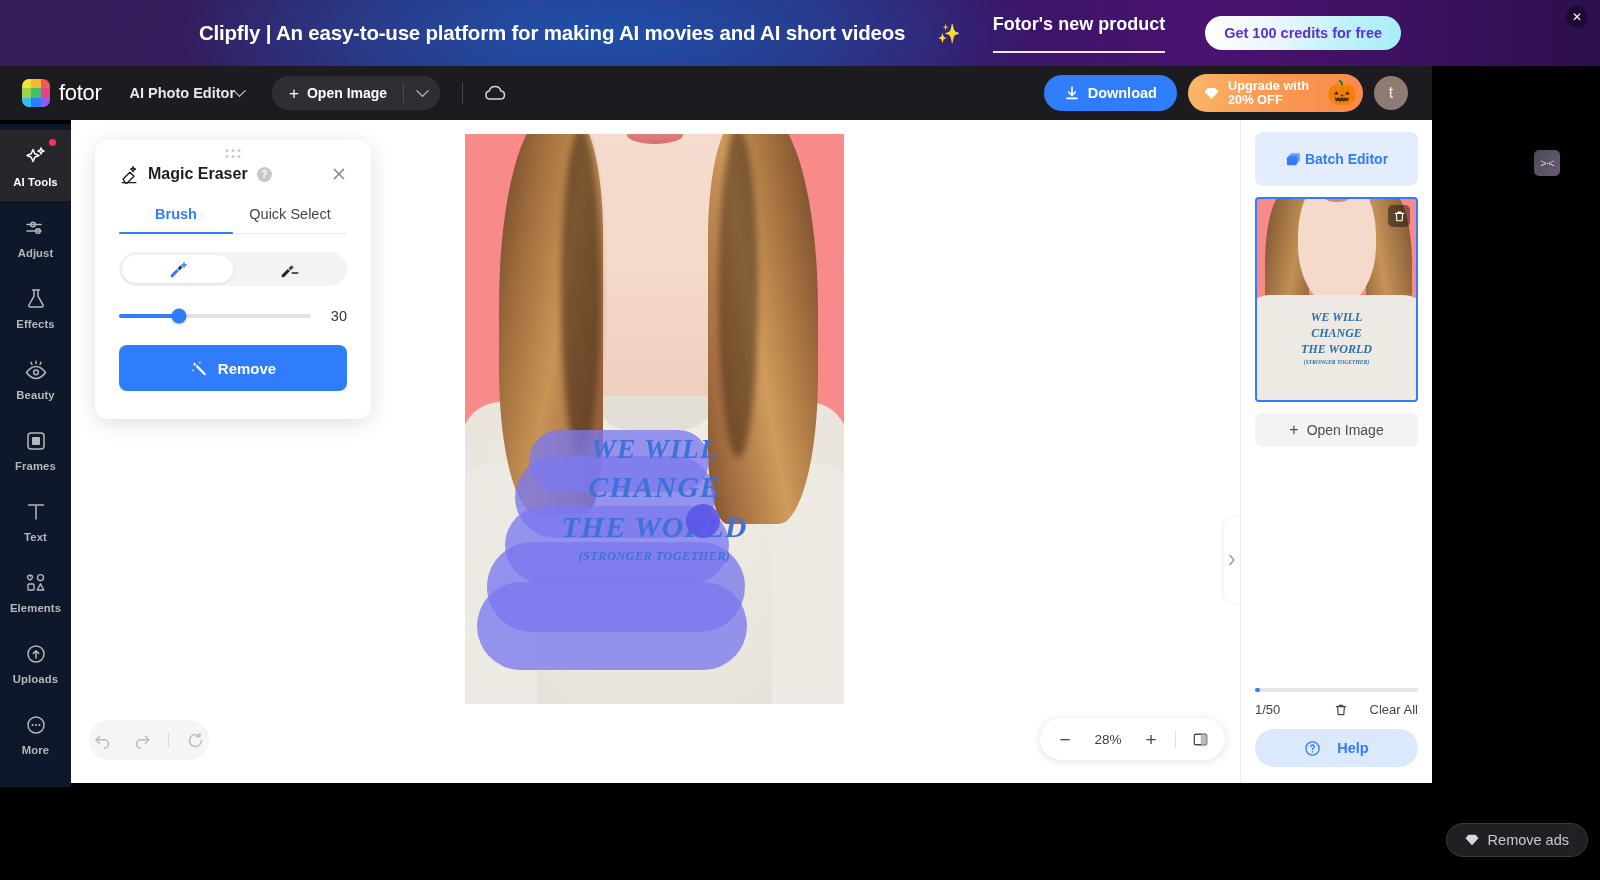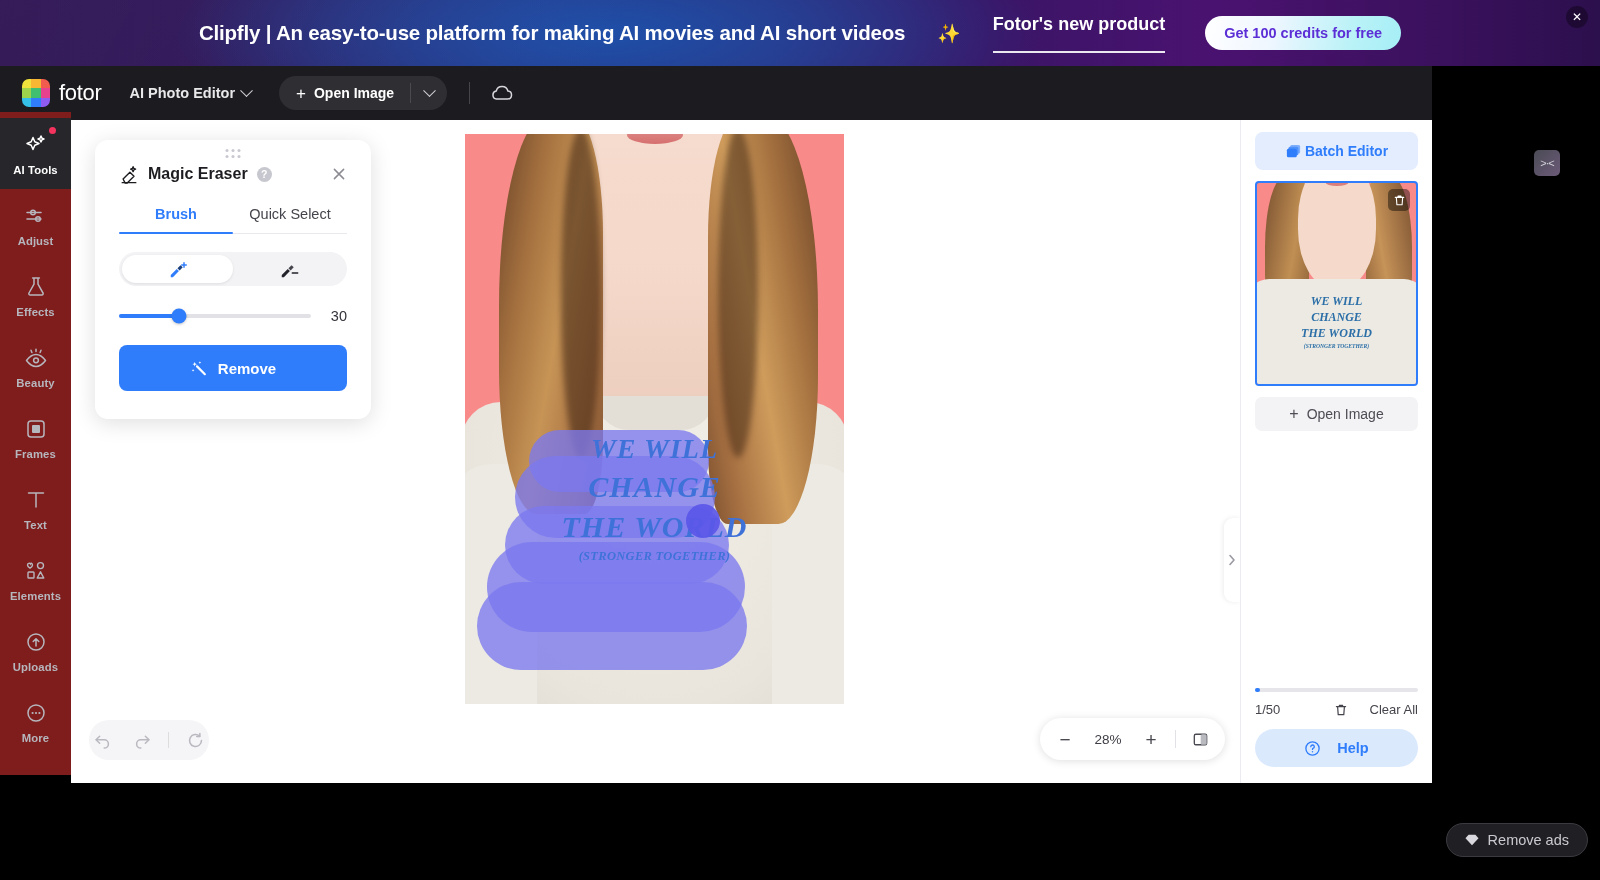--- a/index.html
+++ b/index.html
@@ -54,21 +54,21 @@
   }
   .logo-wrap{ display:flex; align-items:center; gap:9px; margin-left:8px; }
   .logo-mark{
     width:28px; height:28px; border-radius:7px; overflow:hidden;
     display:grid; grid-template-columns:1fr 1fr 1fr; grid-template-rows:1fr 1fr 1fr;
   }
   .logo-mark i{ display:block; }
   .logo-text{ color:#fff; font-size:22px; font-weight:400; letter-spacing:-0.3px; }
 
   .mode-select{
-    display:flex; align-items:center; gap:7px; margin-left:28px;
+    display:flex; align-items:center; margin-left:28px;
     color:#e8e8ea; font-size:14.5px; font-weight:600; cursor:pointer;
   }
   .chev{ width:9px; height:9px; border-right:1.8px solid #cfcfd4; border-bottom:1.8px solid #cfcfd4;
          transform:rotate(45deg) translate(-2px,-2px); }
 
   .open-image-group{
     display:flex; align-items:center; margin-left:28px; height:34px;
     background:#2e2e33; border-radius:999px; overflow:hidden;
   }
   .open-image-btn{
@@ -104,22 +104,22 @@
   
   .edge-collapse{
     position:absolute; left:1534px; top:150px; width:26px; height:26px;
     background:linear-gradient(135deg,#4b4b55,#6b5a78); border-radius:5px;
     display:flex; align-items:center; justify-content:center; cursor:pointer;
     color:#cfcfd6; font-size:11px; letter-spacing:-1px;
   }
 
   
   .sidebar{
-    position:absolute; left:0; top:112px; width:71px; height:663px;
-    background:#7f1d1d; padding-top:6px;
+    position:absolute; left:0; top:124px; width:71px; height:663px;
+    background:#0f172a; padding-top:6px;
   }
   .side-item{
     position:relative; width:71px; height:71px; display:flex; flex-direction:column;
     align-items:center; justify-content:center; gap:6px; cursor:pointer; color:#b6b6bd;
   }
   .side-item.active{ background:#26262b; color:#fff; }
   .side-label{ font-size:11.3px; font-weight:600; letter-spacing:0.1px; }
   .side-dot{
     position:absolute; right:15px; top:9px; width:7px; height:7px; border-radius:50%; background:#f5335f;
   }
@@ -279,21 +279,21 @@
     display:flex; align-items:center; justify-content:center; gap:10px;
   }
 
   
   .right-panel{
     position:absolute; left:1240px; top:120px; width:192px; height:663px;
     background:#fff; border-left:1px solid #ececf0; padding:12px 14px 0;
     display:flex; flex-direction:column;
   }
   .batch-btn{
-    height:38px; background:#e3edfe; border-radius:8px; display:flex; align-items:center;
+    height:54px; background:#e3edfe; border-radius:8px; display:flex; align-items:center;
     justify-content:center; gap:3px; color:#2f7dfb; font-size:14px; font-weight:600; cursor:pointer;
   }
   .thumb{
     position:relative; margin-top:11px; width:100%; height:205px;
     border:2px solid #2f7dfb; border-radius:4px; overflow:hidden; cursor:pointer;
     background:#f98a8a;
   }
   .th-shirt{ position:absolute; left:-10px; top:96px; width:calc(100% + 20px); height:120px;
     background:#eceae2; border-radius:22px 22px 0 0; }
   .th-face{ position:absolute; left:50%; top:-24px; transform:translateX(-50%);
@@ -393,20 +393,41 @@
       </div>
     </div>
 
     <div class="hdr-div"></div>
     <div class="cloud-btn">
       <svg width="24" height="18" viewBox="0 0 24 18" fill="none" stroke="#d6d6dc" stroke-width="1.5">
         <path d="M6.5 15h11a4 4 0 0 0 .4-7.98A6 6 0 0 0 6.2 7.1 4 4 0 0 0 6.5 15z" stroke-linejoin="round"></path>
       </svg>
     </div>
 
+    <div class="hdr-right">
+      <button class="btn-download">
+        <svg width="16" height="16" viewBox="0 0 16 16" fill="none" stroke="#fff" stroke-width="1.7">
+          <path d="M8 2v8M4.6 7l3.4 3.4L11.4 7M3 13.3h10" stroke-linecap="round" stroke-linejoin="round"></path>
+        </svg>
+        <span>Download</span>
+      </button>
+
+      <button class="btn-upgrade">
+        <svg width="15" height="13" viewBox="0 0 16 14">
+            <path d="M4 1h8l3.6 4L8 13 .4 5z" fill="#fff"></path>
+          </svg>
+        <span class="upg-lines">
+          <span>Upgrade with</span>
+          <span>20% OFF</span>
+        </span>
+        <span class="pumpkin">🎃</span>
+      </button>
+
+      <div class="avatar">t</div>
+    </div>
   </div>
 
   <div class="edge-collapse">&gt;·&lt;</div>
 
   <div class="sidebar">
     <div class="side-item active">
       <span class="side-dot"></span>
       <svg width="26" height="26" viewBox="0 0 26 26" fill="none" stroke="currentColor" stroke-width="1.5">
         <path d="M10 5.5l1.8 4.2L16 11.5l-4.2 1.8L10 17.5l-1.8-4.2L4 11.5l4.2-1.8z" stroke-linejoin="round"></path>
         <path d="M18 4l.9 2.1L21 7l-2.1.9L18 10l-.9-2.1L15 7l2.1-.9z" stroke-linejoin="round"></path>

